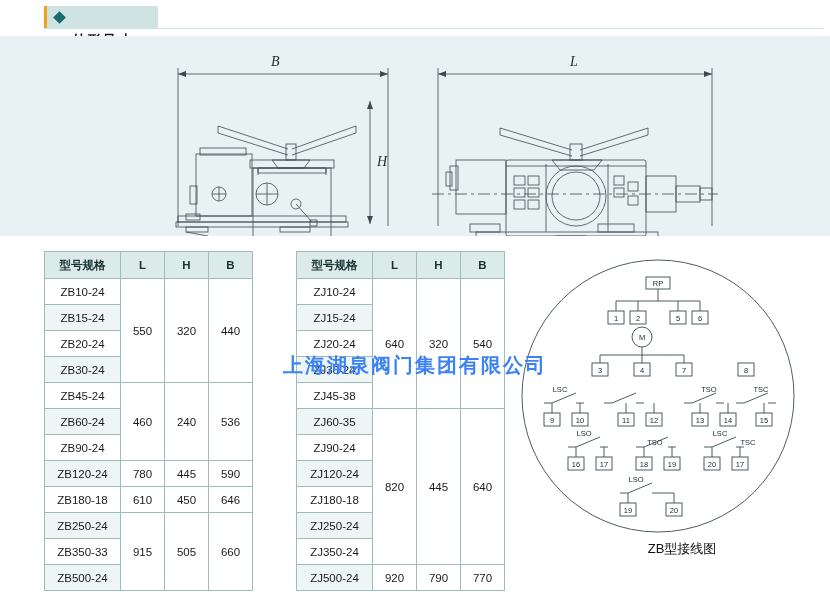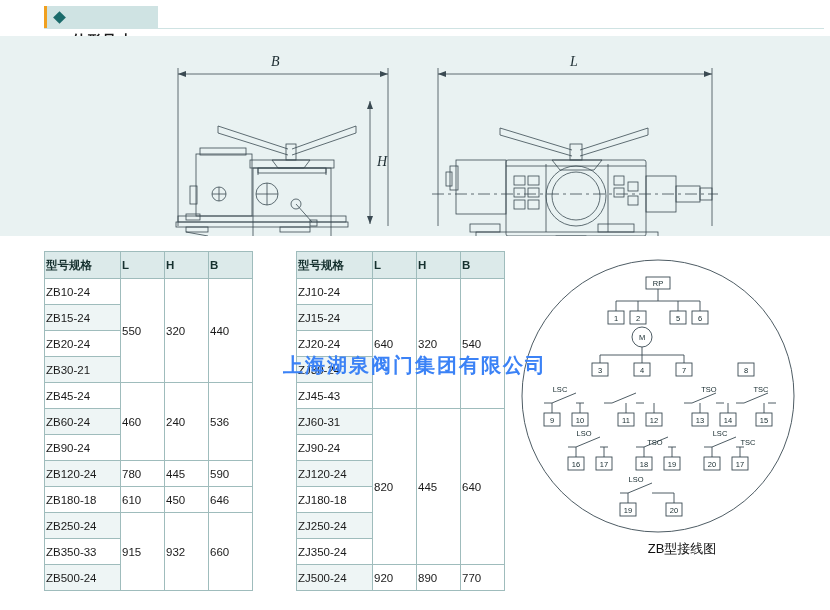--- a/index.html
+++ b/index.html
@@ -68,21 +68,21 @@
   }
 
   
   table.spec {
     position: absolute;
     border-collapse: collapse;
     font-size: 11.5px;
   }
   table.spec td, table.spec th {
     border: 1px solid #9fbcbc;
-    text-align: left;
+    text-align: center;
     vertical-align: middle;
     height: 26px;
     background: #fff;
     font-weight: normal;
   }
   table.spec thead th {
     background: #dceaea;
     font-weight: bold;
     height: 27px;
     color: #16312f;
@@ -247,21 +247,21 @@
       <td class="num" rowspan="4">320</td>
       <td class="num" rowspan="4">440</td>
     </tr>
     <tr>
       <td class="model">ZB15-24</td>
     </tr>
     <tr>
       <td class="model">ZB20-24</td>
     </tr>
     <tr>
-      <td class="model">ZB30-21</td>
+      <td class="model">ZB30-24</td>
     </tr>
 
     <tr>
       <td class="model">ZB45-24</td>
       <td class="num" rowspan="3">460</td>
       <td class="num" rowspan="3">240</td>
       <td class="num" rowspan="3">536</td>
     </tr>
     <tr>
       <td class="model">ZB60-24</td>
@@ -279,21 +279,21 @@
     <tr>
       <td class="model">ZB180-18</td>
       <td class="num">610</td>
       <td class="num">450</td>
       <td class="num">646</td>
     </tr>
 
     <tr>
       <td class="model">ZB250-24</td>
       <td class="num" rowspan="3">915</td>
-      <td class="num" rowspan="3">932</td>
+      <td class="num" rowspan="3">505</td>
       <td class="num" rowspan="3">660</td>
     </tr>
     <tr>
       <td class="model">ZB350-33</td>
     </tr>
     <tr>
       <td class="model">ZB500-24</td>
     </tr>
   </tbody>
 </table>
@@ -317,25 +317,25 @@
     <tr>
       <td class="model">ZJ15-24</td>
     </tr>
     <tr>
       <td class="model">ZJ20-24</td>
     </tr>
     <tr>
       <td class="model">ZJ30-24</td>
     </tr>
     <tr>
-      <td class="model">ZJ45-43</td>
-    </tr>
-
-    <tr>
-      <td class="model">ZJ60-31</td>
+      <td class="model">ZJ45-38</td>
+    </tr>
+
+    <tr>
+      <td class="model">ZJ60-35</td>
       <td class="num" rowspan="6">820</td>
       <td class="num" rowspan="6">445</td>
       <td class="num" rowspan="6">640</td>
     </tr>
     <tr>
       <td class="model">ZJ90-24</td>
     </tr>
     <tr>
       <td class="model">ZJ120-24</td>
     </tr>
@@ -345,21 +345,21 @@
     <tr>
       <td class="model">ZJ250-24</td>
     </tr>
     <tr>
       <td class="model">ZJ350-24</td>
     </tr>
 
     <tr>
       <td class="model">ZJ500-24</td>
       <td class="num">920</td>
-      <td class="num">890</td>
+      <td class="num">790</td>
       <td class="num">770</td>
     </tr>
   </tbody>
 </table>
 
 <div class="wiring">
   <svg width="284" height="300" viewBox="0 0 284 300">
     <g fill="none" stroke="#3a4a52" stroke-width="0.9">
       <circle cx="142" cy="145" r="136"></circle>
 

